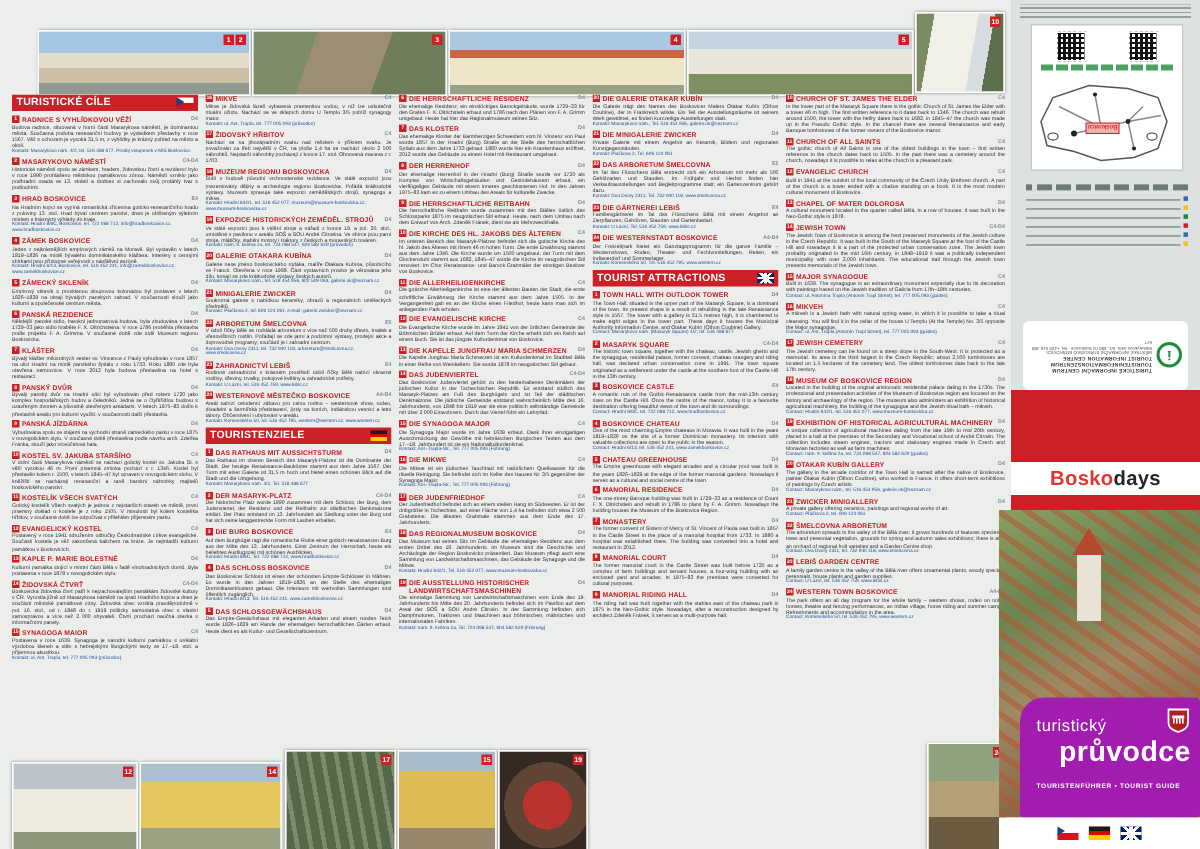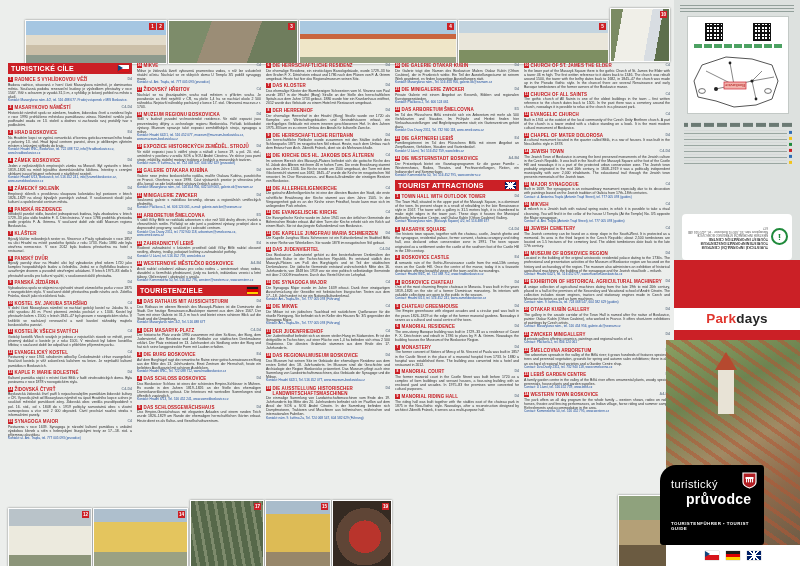--- a/index.html
+++ b/index.html
@@ -58,23 +58,23 @@
   .ititle{font-size:3.4px;font-weight:bold;color:#333;line-height:4.2px;letter-spacing:.2px}
   .iaddr{font-size:3px;color:#555;line-height:3.8px}
   .redband{position:absolute;left:0;width:126px;background:#cb2026}
   .rb1{top:260px;height:48px}.rb2{top:330px;height:10px}
   .logoband{position:absolute;left:0;top:308px;width:126px;height:22px;background:#fff;text-align:center;line-height:22px;font-size:13.5px;font-weight:bold;letter-spacing:.2px}
   .lg1{color:#e0362e}.lg2{color:#262626}
   .cover{position:absolute;left:-8px;top:340px;width:134px;height:205px;background:linear-gradient(155deg,#8ba063 0%,#6d8350 28%,#a18a64 52%,#8d6b4c 74%,#6e5c46 100%);overflow:hidden}
   .twr{position:absolute;left:52px;top:28px;width:16px;height:46px;background:#e8e3d6}
   .twr::before{content:"";position:absolute;left:-3px;top:-16px;border-left:11px solid transparent;border-right:11px solid transparent;border-bottom:18px solid #b6492f}
   .roofs{position:absolute;inset:0;background:repeating-linear-gradient(35deg,rgba(179,86,52,.55) 0 4px,transparent 4px 11px)}
-  .coverpanel{position:absolute;left:660px;top:465px;width:104px;height:80px;background:#000000;border-radius:16px 3px 3px 3px;color:#fff;z-index:5}
+  .coverpanel{position:absolute;left:680px;top:465px;width:120px;height:80px;background:#a21caf;border-radius:16px 3px 3px 3px;color:#fff;z-index:5}
   .cv1{position:absolute;left:11px;top:13px;font-size:11px;letter-spacing:.4px}
-  .cv2{position:absolute;left:26px;top:26px;font-size:14px;font-weight:bold;letter-spacing:.3px}
+  .cv2{position:absolute;left:26px;top:26px;font-size:19px;font-weight:bold;letter-spacing:.3px}
   .cv3{position:absolute;left:11px;top:56px;font-size:4.4px;font-weight:bold;letter-spacing:.45px}
   .shield{position:absolute;right:7px;top:7px}
   .coverfoot{position:absolute;left:666px;top:545px;width:134px;height:21px;background:#fff;display:flex;align-items:center;justify-content:center;gap:7px;z-index:6}
 </style>
 </head>
 <body>
 
 <div class="page">
 
   <div class="photo p1">
@@ -806,21 +806,21 @@
       <div class="ititles">
         <div class="ititle">TURISTICKÉ INFORMAČNÍ CENTRUM</div>
         <div class="ititle">TOURISTENINFORMATIONSZENTRUM</div>
         <div class="ititle">TOURIST INFORMATION CENTRE</div>
         <div class="iaddr">MĚSTSKÉ INFORMAČNÍ STŘEDISKO BOSKOVICE</div>
         <div class="iaddr"><span>Masarykovo nám. 5/1, 680 01 Boskovice</span> · <span>tel. +420 516 488 677</span></div>
       </div>
     </div>
 
     <div class="redband rb1"></div>
-    <div class="logoband"><span class="lg1">Park</span><span class="lg2">days</span></div>
+    <div class="logoband"><span class="lg1">Bosko</span><span class="lg2">days</span></div>
     <div class="redband rb2"></div>
 
     <div class="cover">
       <div class="roofs"></div>
       <div class="twr"></div>
     </div>
   </div>
 
   <div class="coverpanel">
     <div class="cv1">turistický</div>

